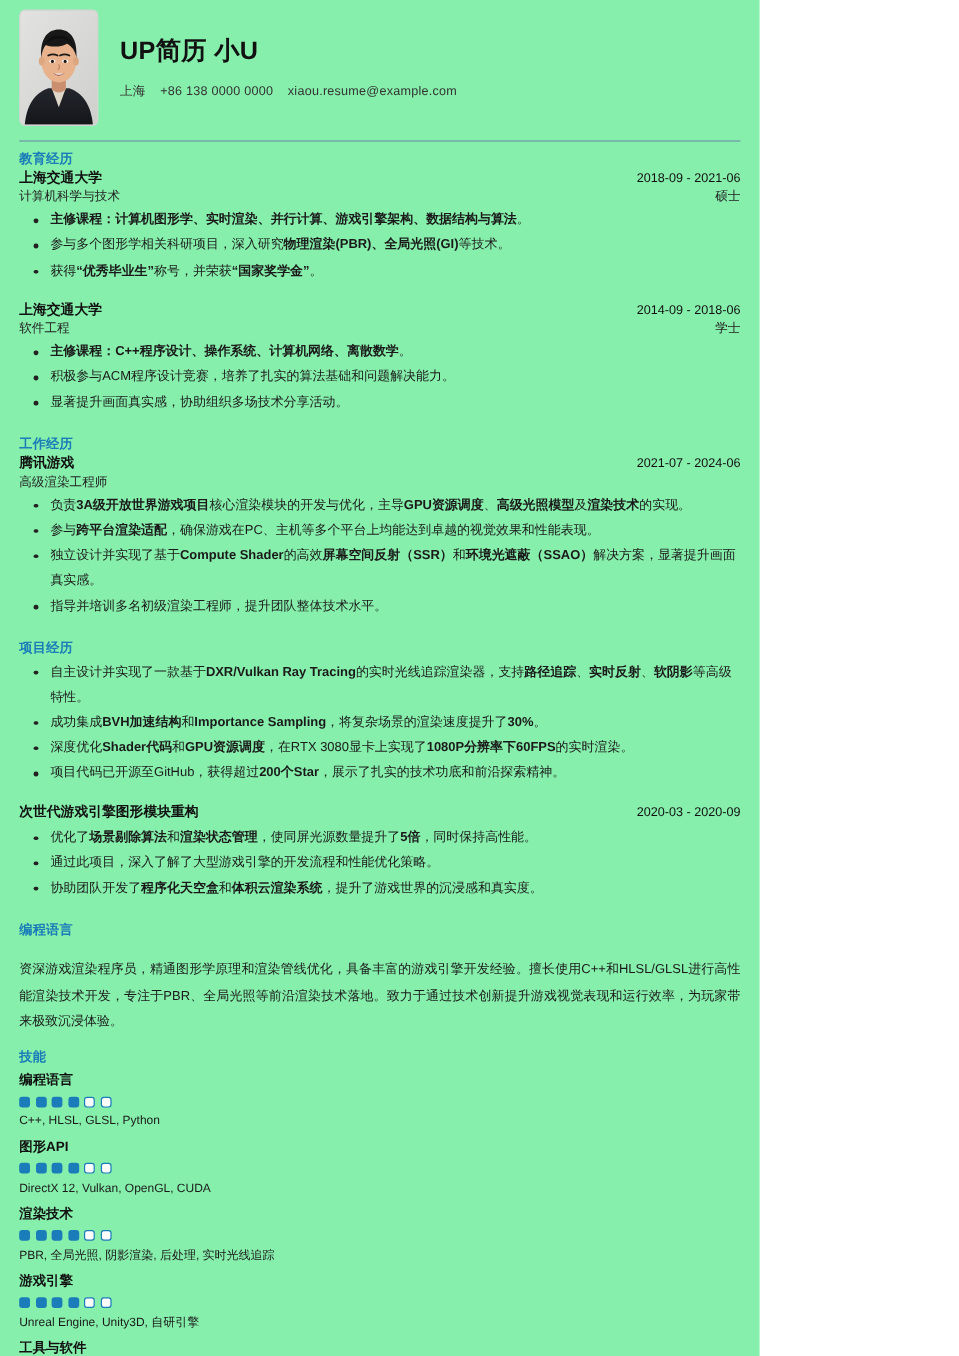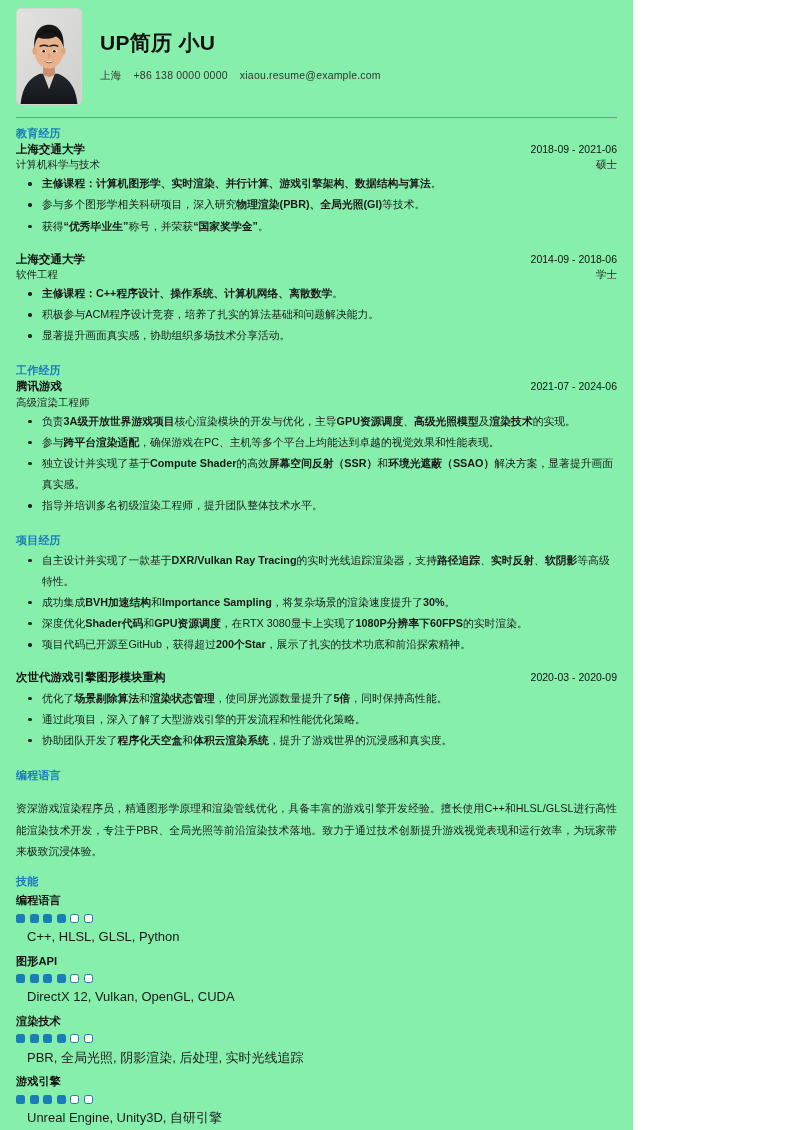--- a/index.html
+++ b/index.html
@@ -158,25 +158,24 @@
   }
   .dot {
     width: 9px;
     height: 9px;
     border-radius: 2.5px;
     box-sizing: border-box;
   }
   .dot.on  { background: #1a7cb8; }
   .dot.off { background: #ffffff; border: 1.6px solid #1a7cb8; }
   .skill-items {
-    font-size: 13px;
+    font-size: 10px;
     color: #1a1a1a;
     line-height: 1.5;
     margin-bottom: 6px;
-    margin-left: 11px;
   }
 </style>
 </head>
 <body>
 
 <div class="page">
 
   <div class="header">
     <div class="photo-wrap">
       <svg class="photo-svg" viewBox="0 0 66 97" preserveAspectRatio="xMidYMid slice">

